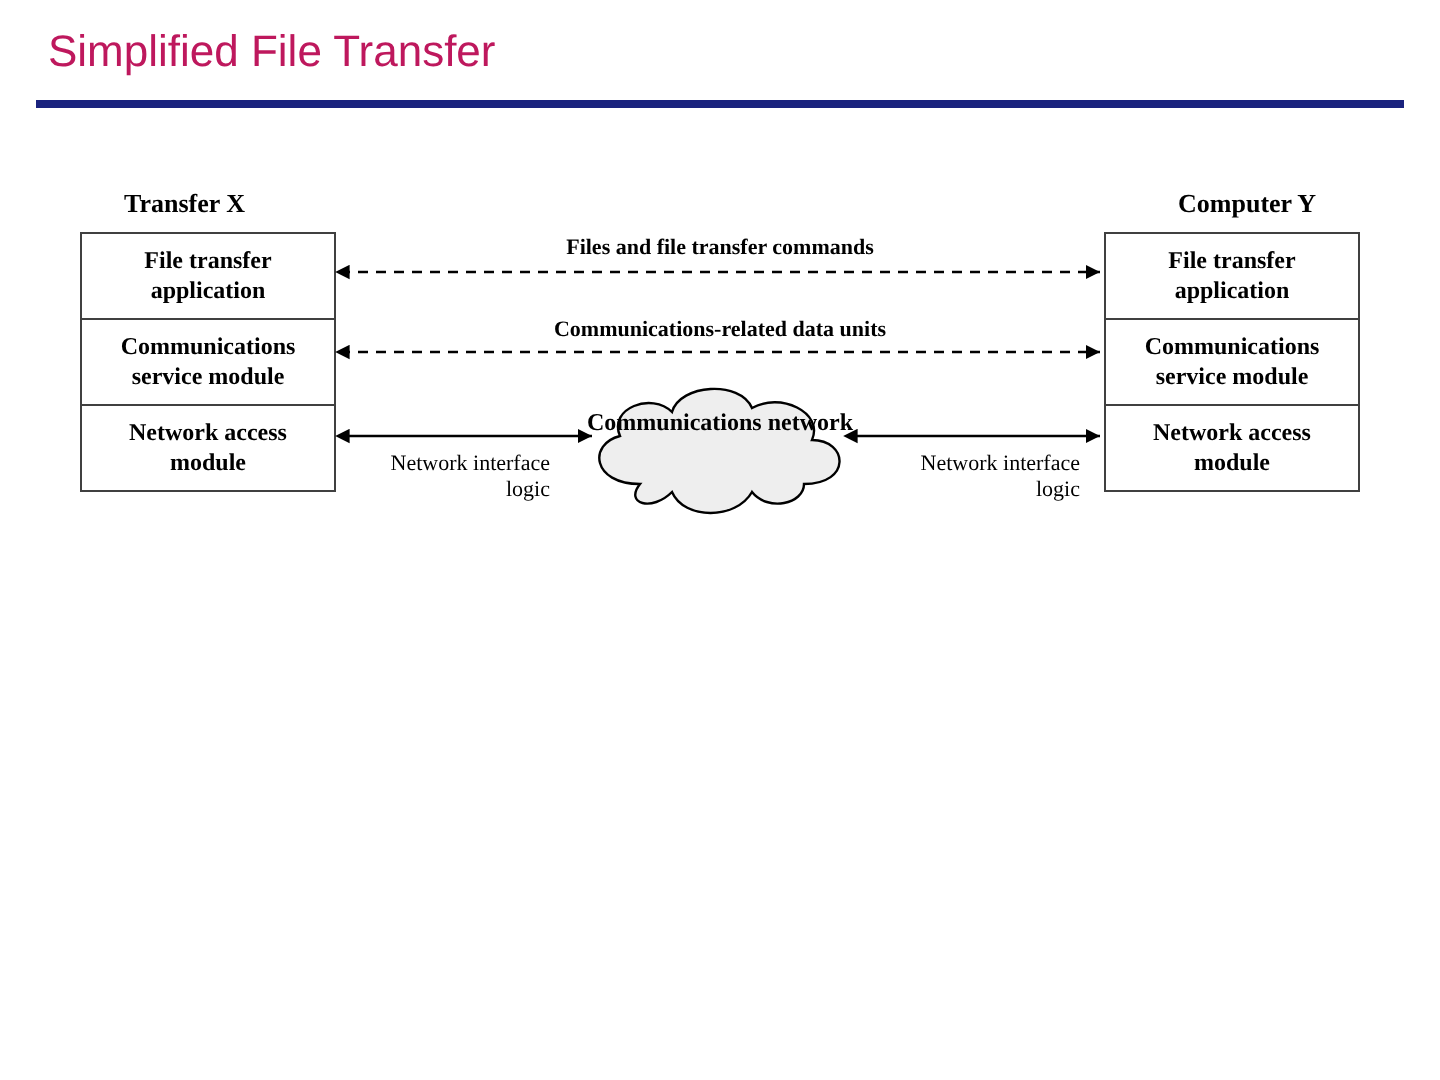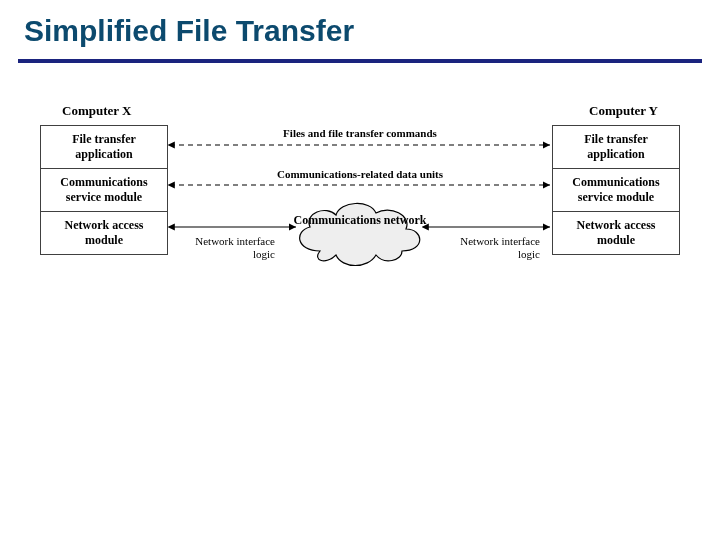--- a/index.html
+++ b/index.html
@@ -5,23 +5,23 @@
   * { box-sizing: border-box; margin: 0; padding: 0; }
   body {
     width: 720px;
     height: 540px;
     background: #fff;
     font-family: Arial, Helvetica, sans-serif;
     position: relative;
   }
   .title {
     font-family: "Arial Black", Arial, sans-serif;
-    font-weight: 700;
-    font-size: 30px;
-    color: #0c4a6e;
+    font-weight: 400;
+    font-size: 22px;
+    color: #be185d;
     padding: 14px 0 6px 24px;
     line-height: 1.1;
   }
   .rule {
     height: 4px;
     background: #1a237e;
     margin: 6px 18px 0 18px;
   }
   .diagram {
     position: relative;
@@ -112,21 +112,21 @@
 </head>
 <body>
 
 <div class="title">
   <span>Simplified File Transfer</span><br>
 </div>
 <div class="rule"></div>
 
 <div class="diagram">
 
-  <div class="computer-label comp-left">Computer X</div>
+  <div class="computer-label comp-left">Transfer X</div>
   <div class="computer-label comp-right">Computer Y</div>
 
   <div class="stack stack-left">
     <div class="box">File transfer application</div>
     <div class="box">Communications service module</div>
     <div class="box">Network access module</div>
   </div>
 
   <div class="stack stack-right">
     <div class="box">File transfer application</div>

